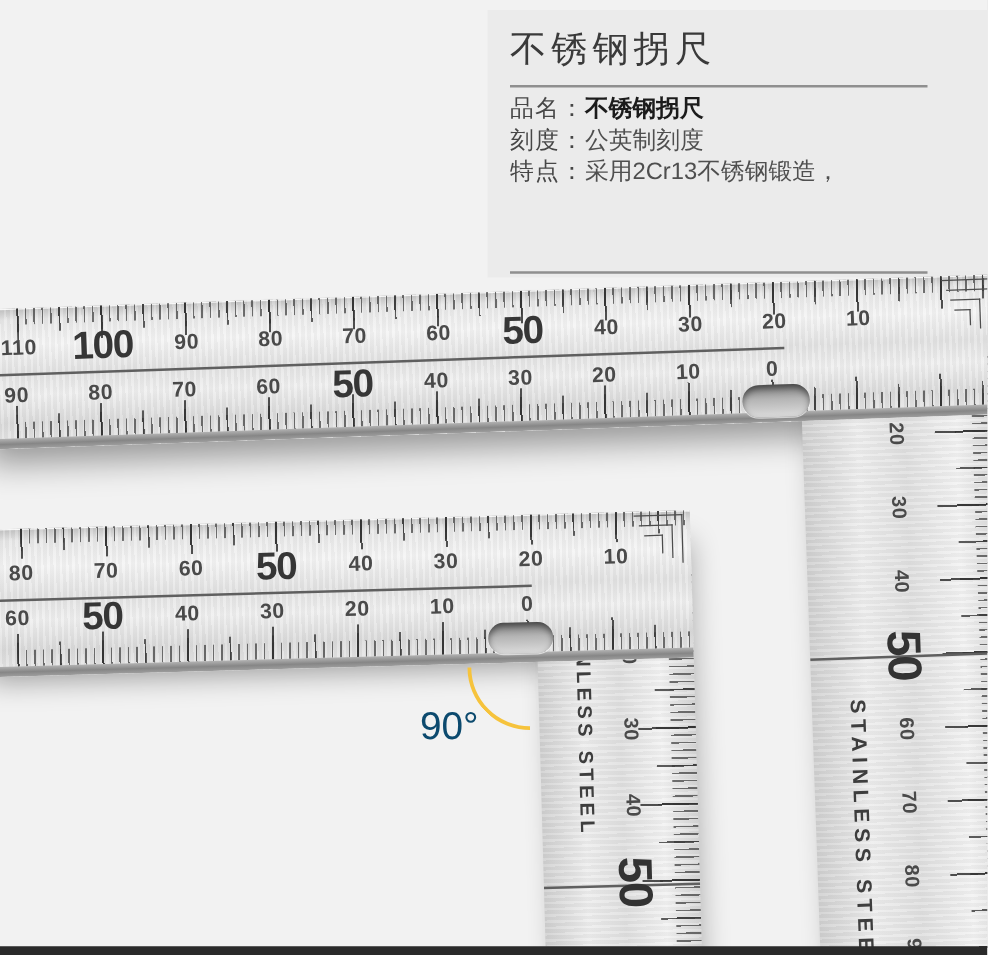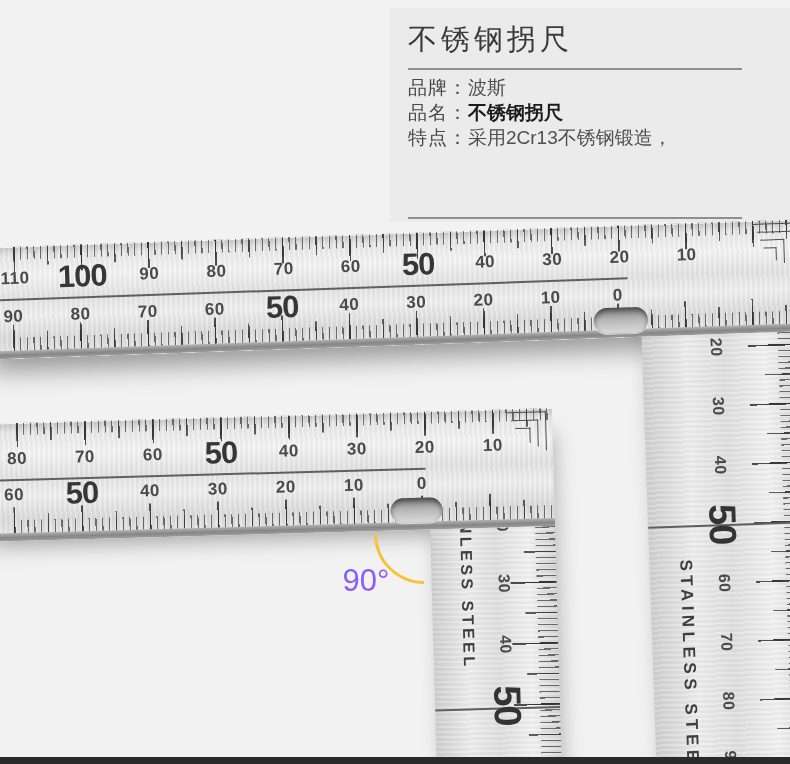--- a/index.html
+++ b/index.html
@@ -127,36 +127,36 @@
       repeating-linear-gradient(to bottom, rgba(60,60,60,.72) 0 1.2px, transparent 1.2px 6.1px);
     background-size:46px 100%,32px 100%,20px 100%;
     background-position:right 51px,right 51px,right 51px;}
   .ruler-small .fifty-line{top:298px;}
   .ruler-small .brand{left:44px; top:62px; font-size:16px; letter-spacing:3.5px;}
 
   
   .angle-arc{position:absolute; left:374px; top:484px; width:94px; height:94px;
     border:3px solid transparent; border-left-color:var(--accent-arc);
     border-radius:50%; transform:rotate(-45deg); z-index:5;}
-  .angle-label{position:absolute; left:336px; top:563px; width:60px; text-align:center;
-    font-size:31px; color:#8b5cf6; z-index:5;}
+  .angle-label{position:absolute; left:336px; top:563px; width:60px; text-align:left;
+    font-size:31px; color:#0c4a6e; z-index:5;}
 
   .bottom-strip{position:absolute; left:0; right:0; bottom:0; height:7px; background:var(--bottom-bar); z-index:6;}
 </style>
 </head>
 <body>
 
 <div id="stage">
 
   <section class="info-panel">
     <h1 class="info-title">不锈钢拐尺</h1>
     <div class="rule"></div>
     <div class="info-rows" id="info-rows">
-        <div class="info-row"><span class="lbl">品牌：</span><span class="val">波斯</span></div>
         <div class="info-row"><span class="lbl">品名：</span><span class="val bold">不锈钢拐尺</span></div>
+        <div class="info-row"><span class="lbl">刻度：</span><span class="val">公英制刻度</span></div>
         <div class="info-row"><span class="lbl">特点：</span><span class="val">采用2Cr13不锈钢锻造，</span></div>
       </div>
     <div class="rule bottom"></div>
   </section>
 
   <div class="ruler ruler-big">
     <div class="shadow shadow-h"></div>
     <div class="shadow shadow-v"></div>
     <div class="arm v-arm">
       <div class="ticks ticks-right"></div>

